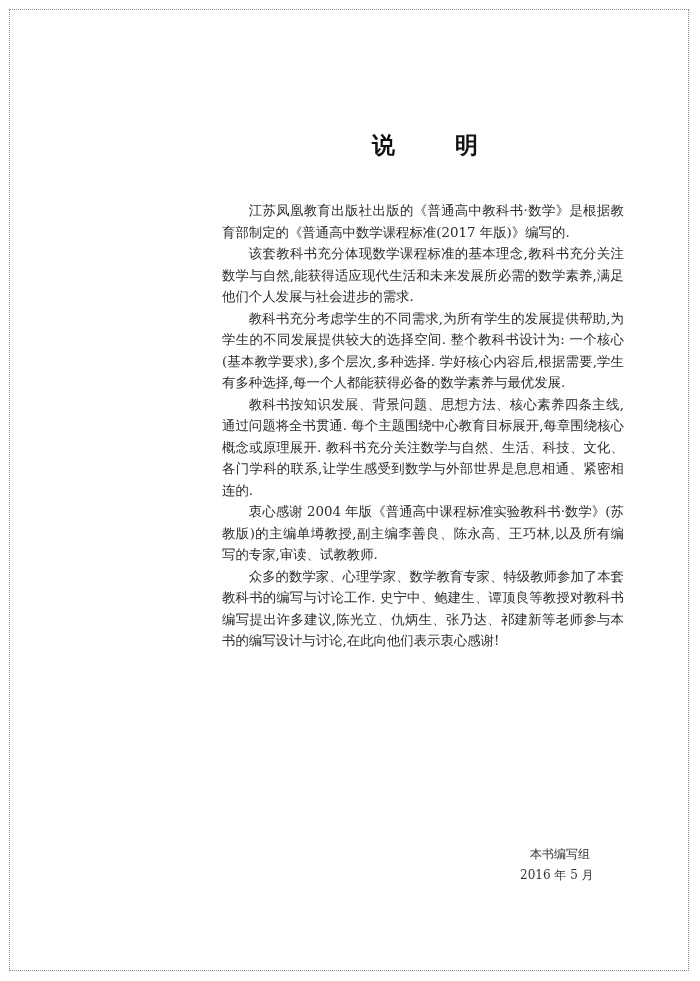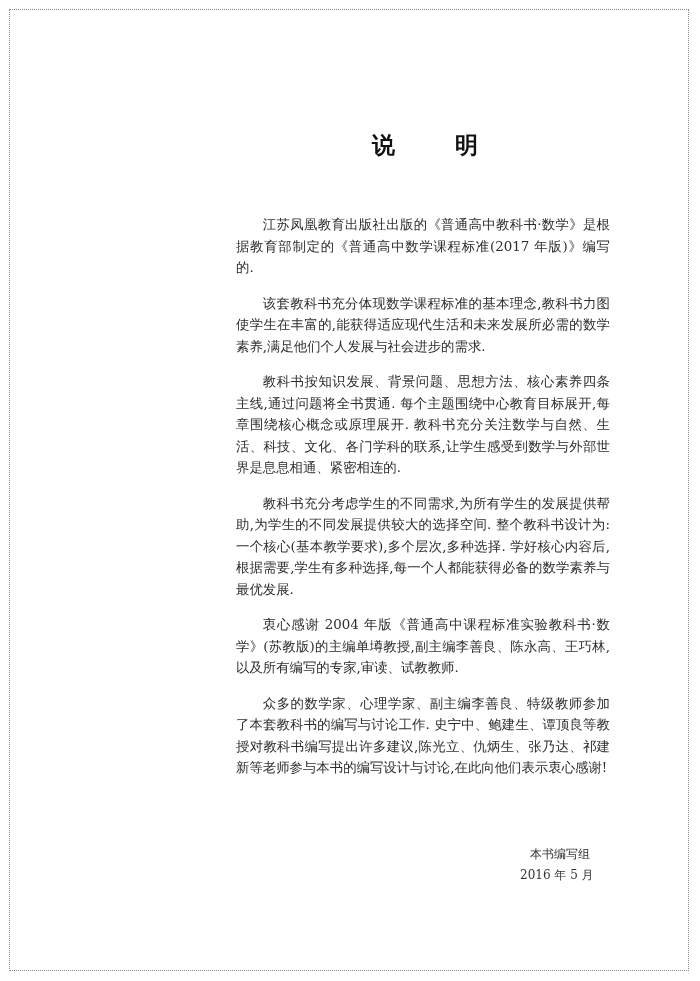--- a/index.html
+++ b/index.html
@@ -17,43 +17,43 @@
     display: flex; justify-content: space-between;
     font-family: "DejaVu Sans", sans-serif; font-weight: bold;
     font-size: 23px; color: #111; letter-spacing: 0;
   }
   .title span { display: inline-block; padding: 0 12px; }
   .body {
     position: absolute; left: 222px; top: 200px; width: 402px;
     font-size: 13.4px; line-height: 21.5px; text-align: justify;
     color: #2d2d2d;
   }
-  .body p { margin: 14px; text-indent: 2em; }
+  .body p { margin: 0; text-indent: 2em; }
   .sign {
     position: absolute; left: 520px; top: 844px; width: 110px;
     font-size: 12px; line-height: 21px; color: #333;
   }
   .sign div { text-align: left; }
   .sign .org { padding-left: 10px; }
 </style>
 </head>
 <body>
 
 <div class="page-border"></div>
 
 <div class="title">
   <span>说</span>
   <span>明</span>
 </div>
 
 <div class="body">
   <p>江苏凤凰教育出版社出版的《普通高中教科书·数学》是根据教育部制定的《普通高中数学课程标准(2017 年版)》编写的.</p>
-  <p>该套教科书充分体现数学课程标准的基本理念,教科书力图使学生在丰富的,能获得适应现代生活和未来发展所必需的数学素养,满足他们个人发展与社会进步的需求.</p>
+  <p>该套教科书充分体现数学课程标准的基本理念,教科书充分关注数学与自然,能获得适应现代生活和未来发展所必需的数学素养,满足他们个人发展与社会进步的需求.</p>
+  <p>教科书充分考虑学生的不同需求,为所有学生的发展提供帮助,为学生的不同发展提供较大的选择空间. 整个教科书设计为: 一个核心(基本教学要求),多个层次,多种选择. 学好核心内容后,根据需要,学生有多种选择,每一个人都能获得必备的数学素养与最优发展.</p>
   <p>教科书按知识发展、背景问题、思想方法、核心素养四条主线,通过问题将全书贯通. 每个主题围绕中心教育目标展开,每章围绕核心概念或原理展开. 教科书充分关注数学与自然、生活、科技、文化、各门学科的联系,让学生感受到数学与外部世界是息息相通、紧密相连的.</p>
-  <p>教科书充分考虑学生的不同需求,为所有学生的发展提供帮助,为学生的不同发展提供较大的选择空间. 整个教科书设计为: 一个核心(基本教学要求),多个层次,多种选择. 学好核心内容后,根据需要,学生有多种选择,每一个人都能获得必备的数学素养与最优发展.</p>
   <p>衷心感谢 2004 年版《普通高中课程标准实验教科书·数学》(苏教版)的主编单墫教授,副主编李善良、陈永高、王巧林,以及所有编写的专家,审读、试教教师.</p>
-  <p>众多的数学家、心理学家、副主编李善良、特级教师参加了本套教科书的编写与讨论工作. 史宁中、鲍建生、谭顶良等教授对教科书编写提出许多建议,陈光立、仇炳生、张乃达、祁建新等老师参与本书的编写设计与讨论,在此向他们表示衷心感谢!</p>
+  <p>众多的数学家、心理学家、数学教育专家、特级教师参加了本套教科书的编写与讨论工作. 史宁中、鲍建生、谭顶良等教授对教科书编写提出许多建议,陈光立、仇炳生、张乃达、祁建新等老师参与本书的编写设计与讨论,在此向他们表示衷心感谢!</p>
 </div>
 
 <div class="sign">
   <div class="org">本书编写组</div>
   <div>2016 年 5 月</div>
 </div>
 
 </body></html>

